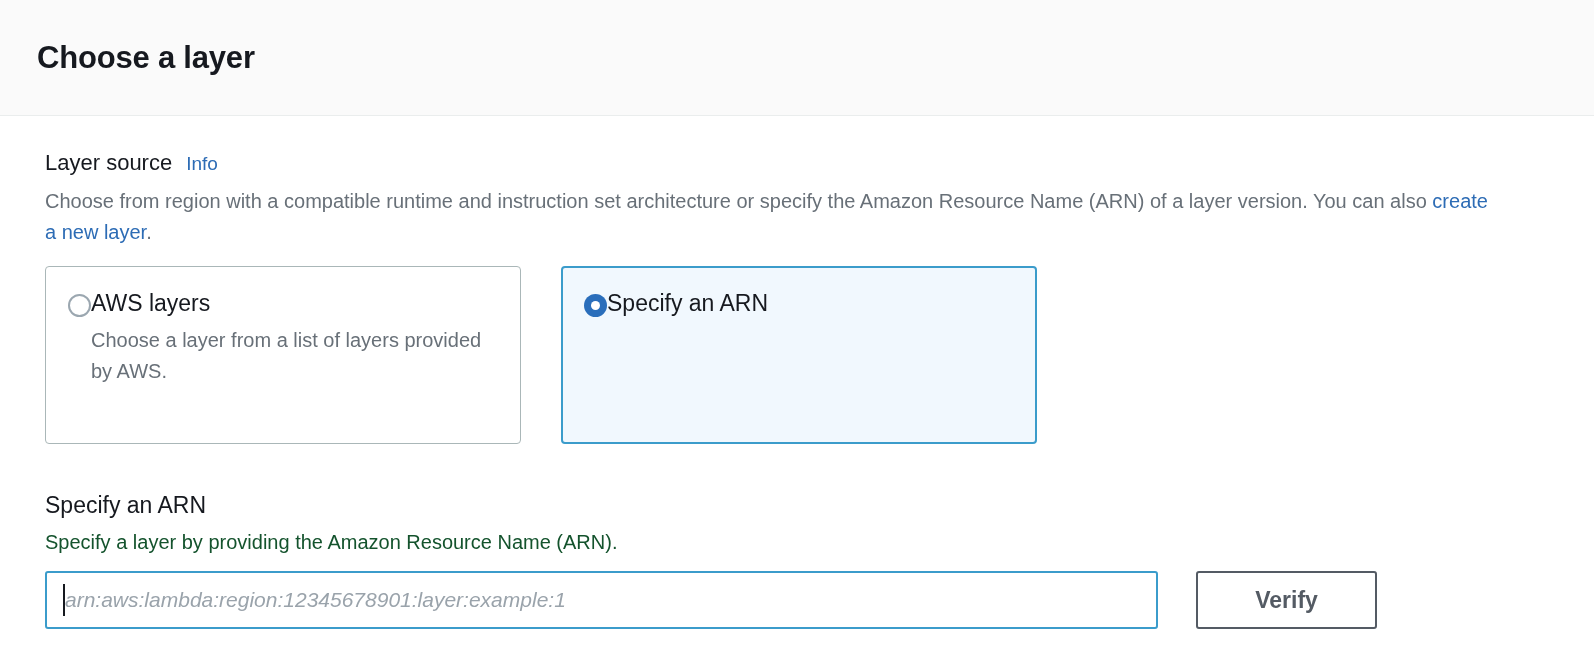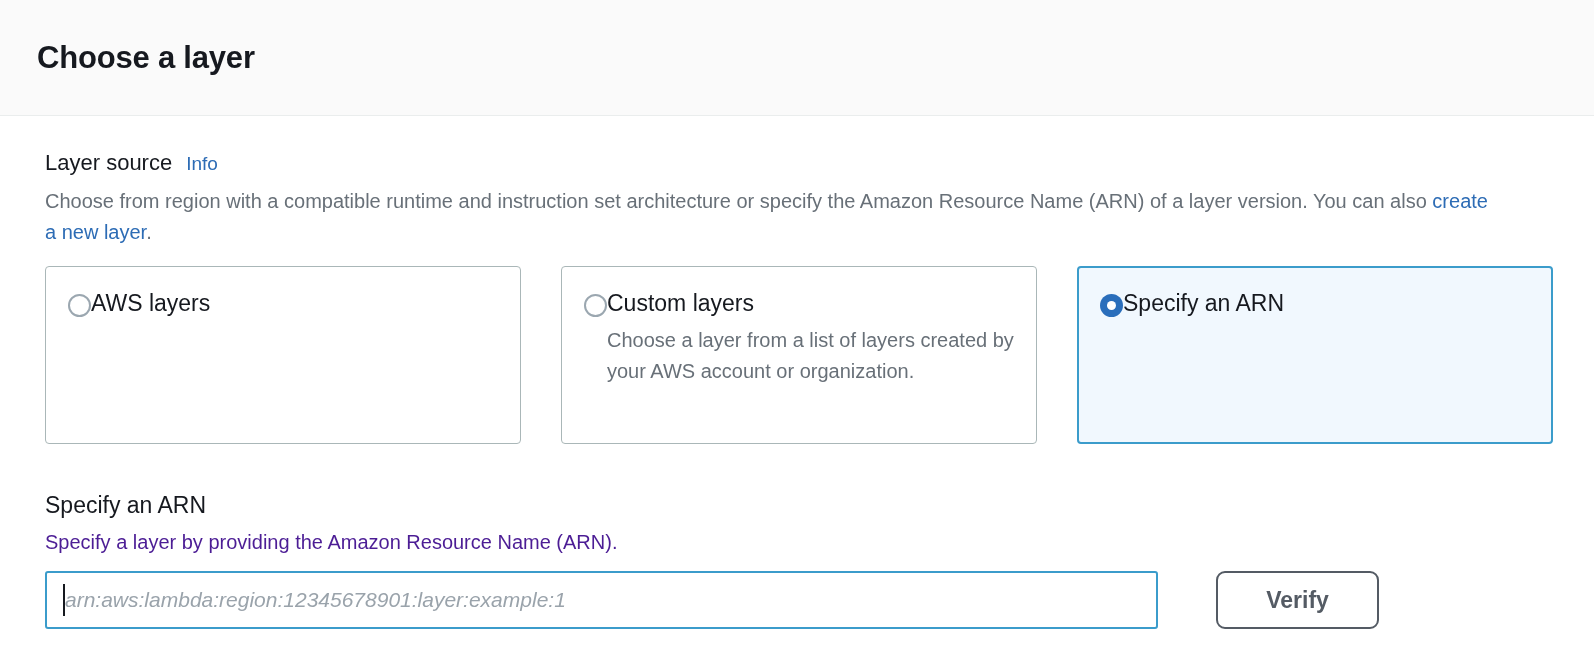--- a/index.html
+++ b/index.html
@@ -135,28 +135,28 @@
 
   
   .arn-section { margin-top: 48px; }
   .arn-title {
     font-size: 23px;
     color: #16191f;
   }
   .arn-desc {
     margin-top: 8px;
     font-size: 20px;
-    color: #4c1d95;
+    color: #14532d;
     line-height: 1.5;
   }
 
   .arn-row {
     display: flex;
     align-items: center;
-    gap: 58px;
+    gap: 38px;
     margin-top: 14px;
   }
   .arn-input-wrap {
     position: relative;
     width: 1113px;
     height: 58px;
   }
   .arn-input {
     width: 100%;
     height: 100%;
@@ -177,24 +177,24 @@
   .caret {
     position: absolute;
     left: 18px;
     top: 13px;
     width: 2px;
     height: 32px;
     background: #16191f;
   }
 
   .verify-btn {
-    width: 163px;
+    width: 181px;
     height: 58px;
     border: 2px solid #545b64;
-    border-radius: 9px;
+    border-radius: 3px;
     background: #ffffff;
     color: #545b64;
     font-family: "Liberation Sans", sans-serif;
     font-size: 23px;
     font-weight: bold;
     cursor: pointer;
   }
 </style>
 </head>
 <body>
@@ -215,30 +215,24 @@
     <div class="field-desc">
       <span>Choose from region with a compatible runtime and instruction set architecture or specify the Amazon Resource Name (ARN) of a layer version. You can also </span><a class="inline-link" href="#">create a new layer</a><span>.</span>
     </div>
 
     <div class="card-row">
 
       <div class="radio-card">
         <span class="radio-dot"></span>
         <span class="card-text">
           <span class="card-title">AWS layers</span>
+          <span class="card-desc" style="display:block">Choose a layer from a list of layers provided by AWS.</span>
         </span>
       </div>
 
-      <div class="radio-card">
-        <span class="radio-dot"></span>
-        <span class="card-text">
-          <span class="card-title">Custom layers</span>
-          <span class="card-desc" style="display:block">Choose a layer from a list of layers created by your AWS account or organization.</span>
-        </span>
-      </div>
 
       <div class="radio-card selected">
         <span class="radio-dot"></span>
         <span class="card-text">
           <span class="card-title">Specify an ARN</span>
         </span>
       </div>
 
     </div>
 

